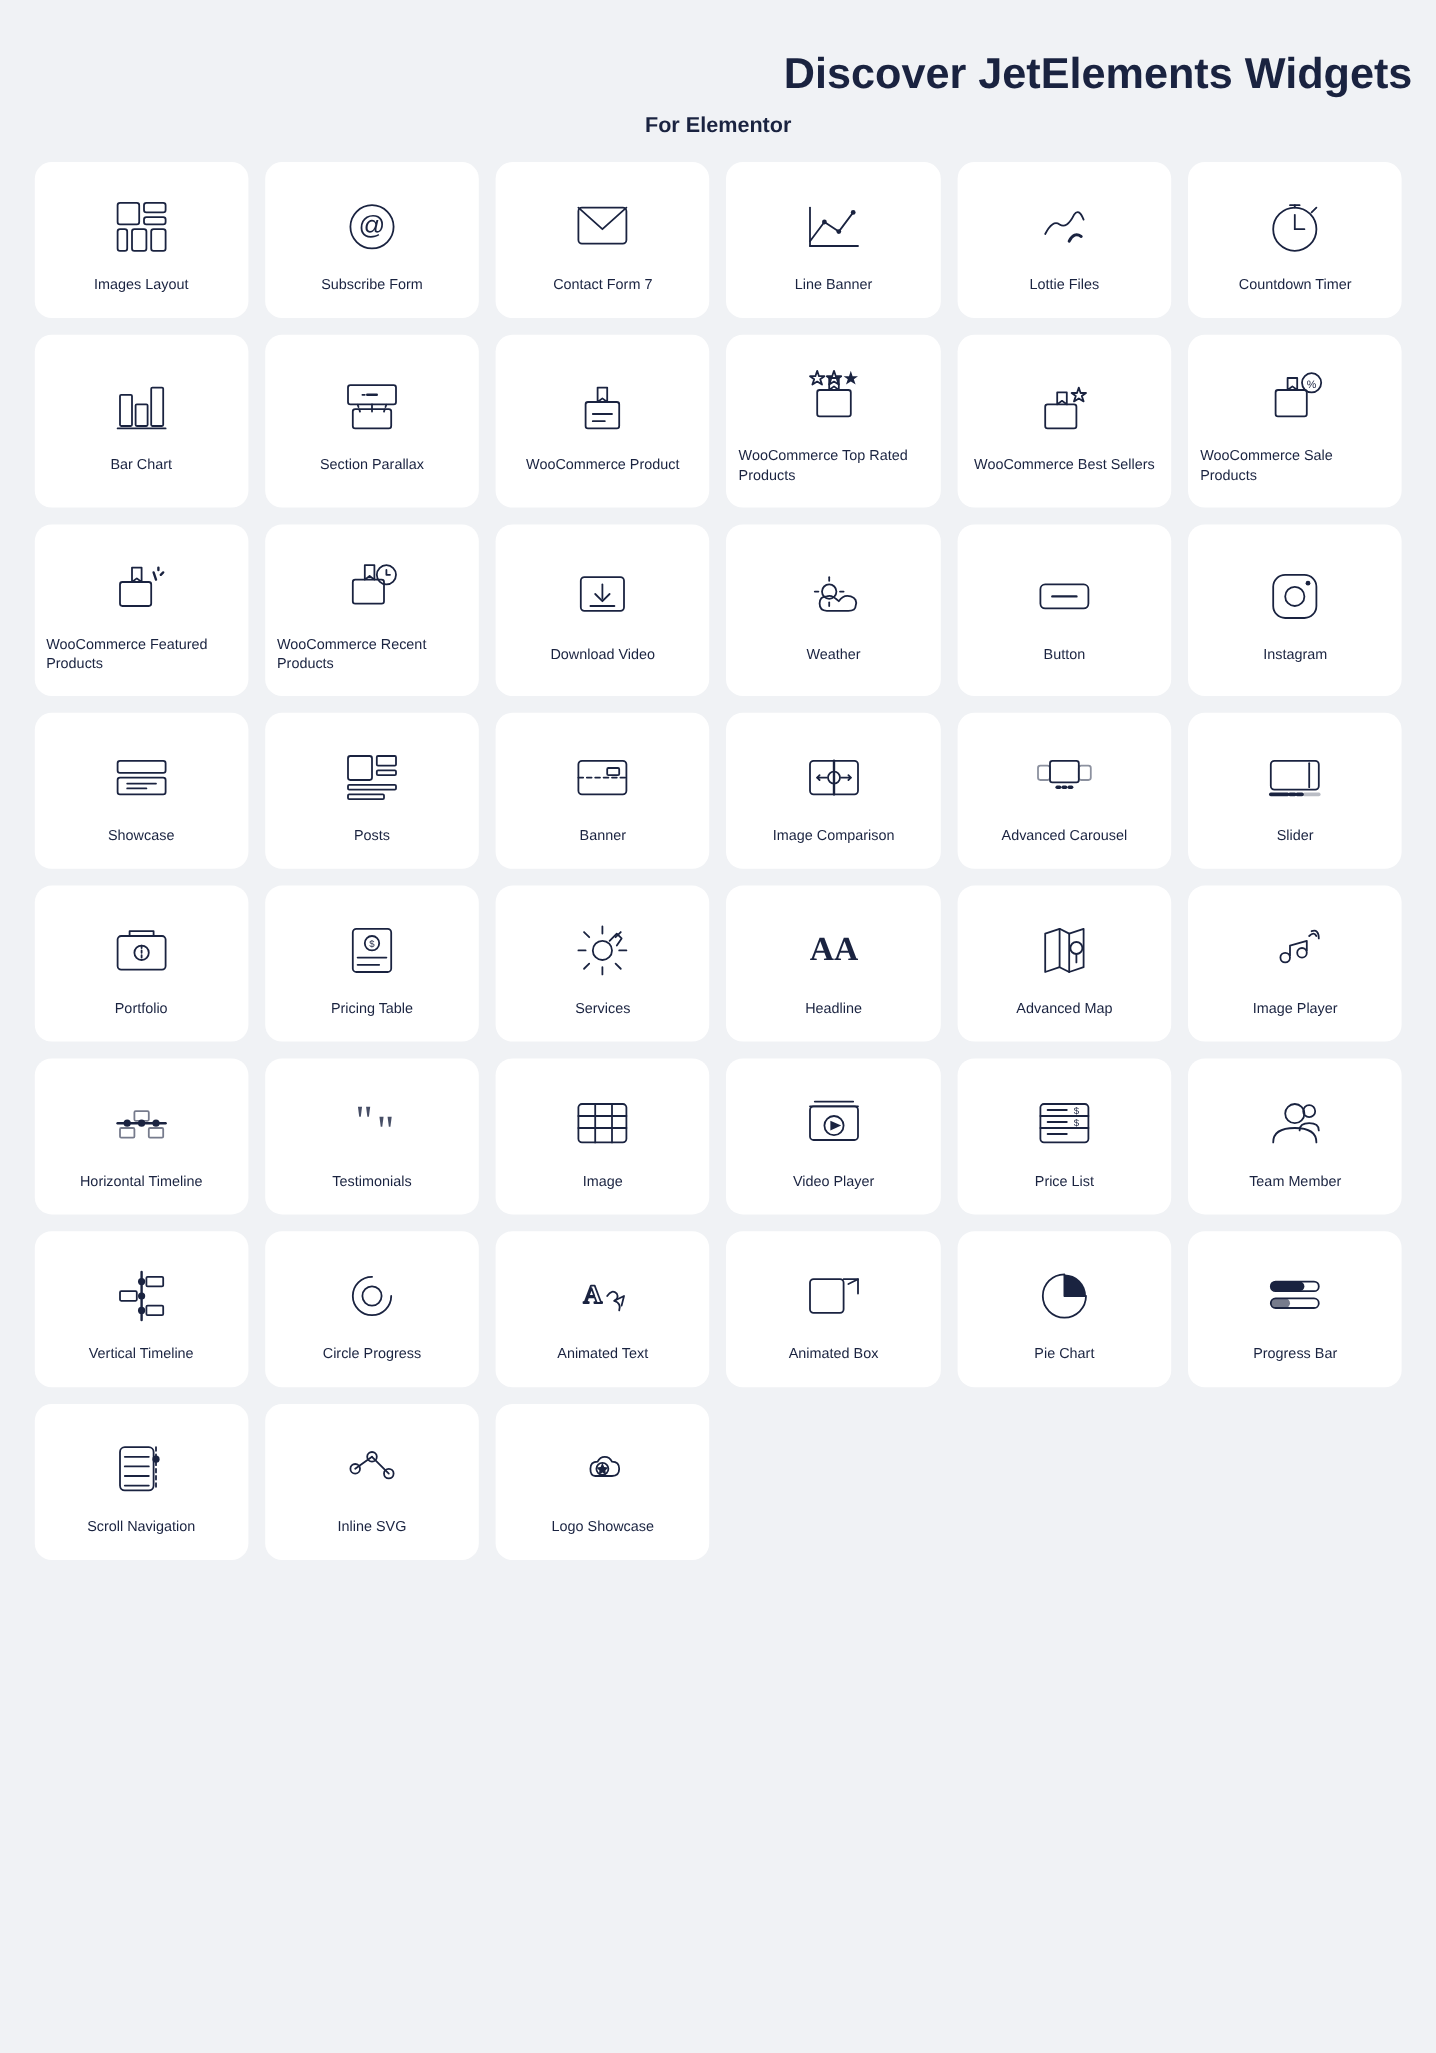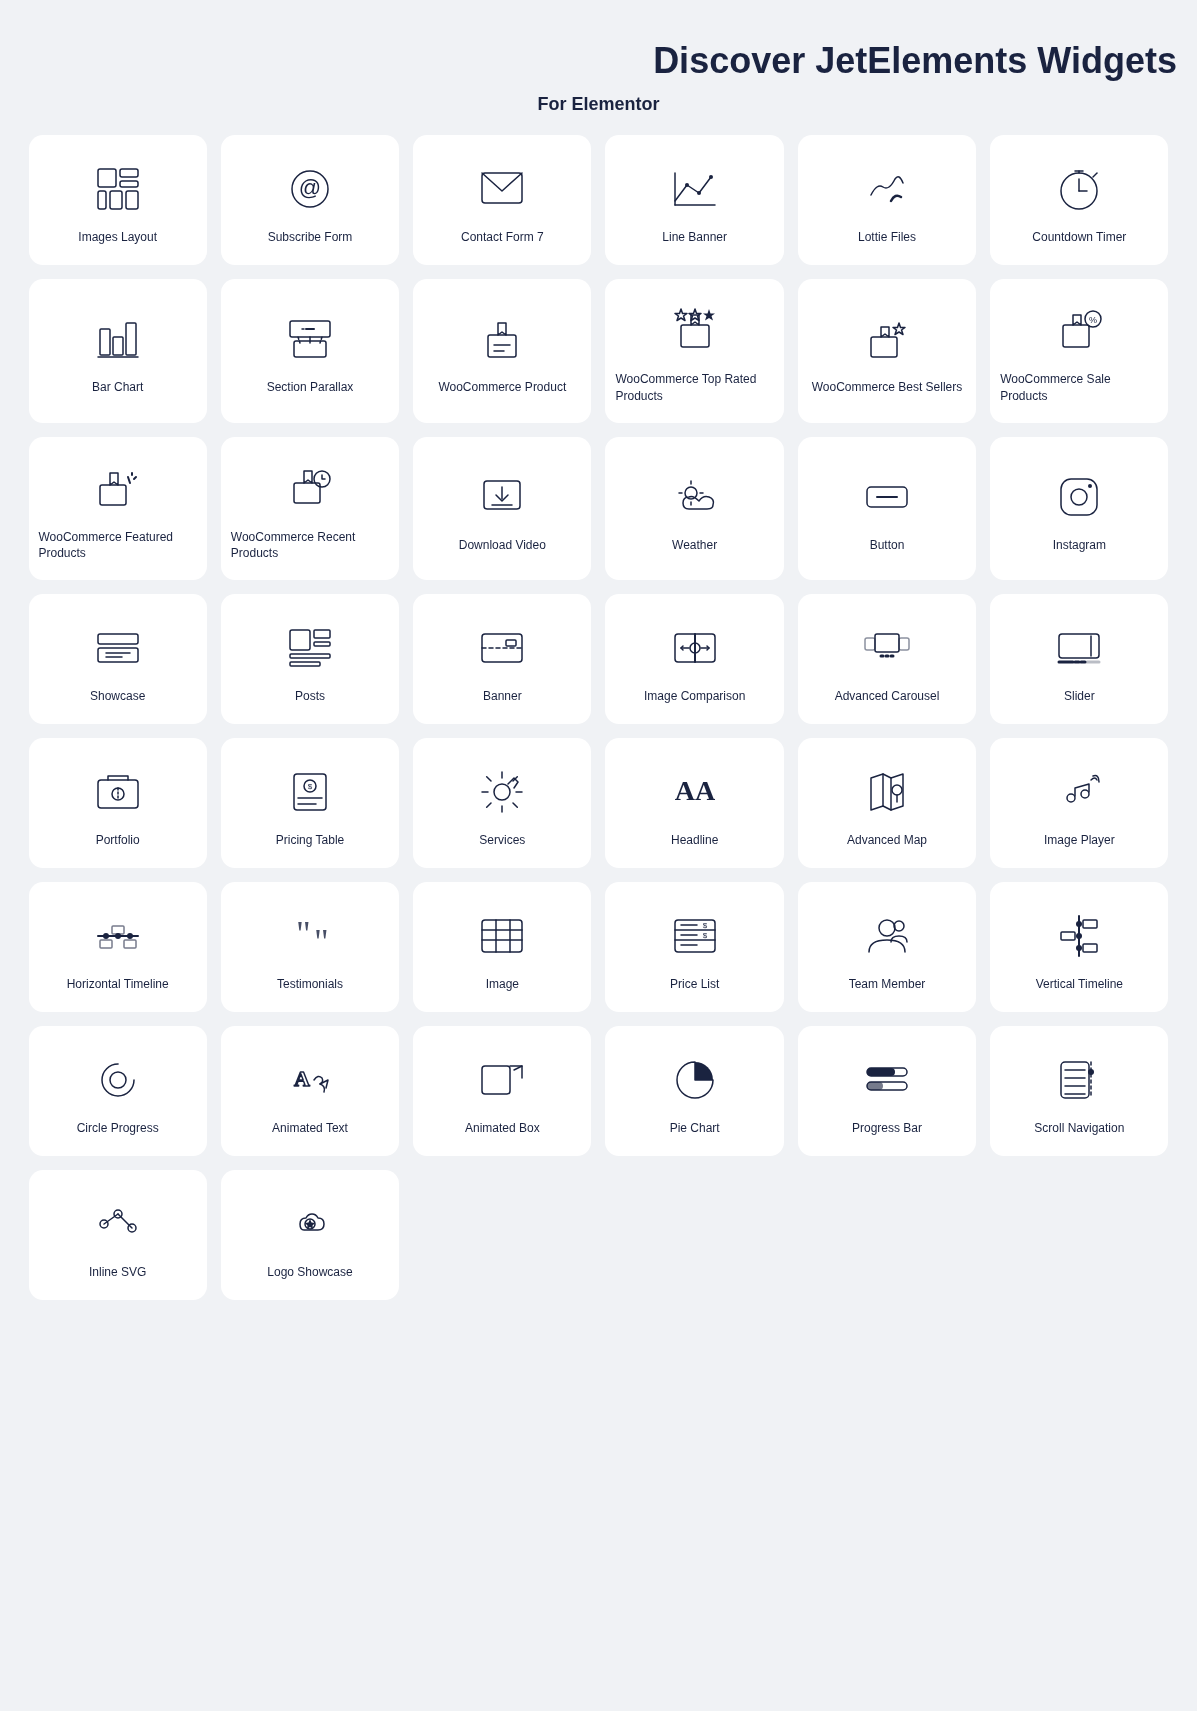--- a/index.html
+++ b/index.html
@@ -473,20 +473,32 @@
           <rect x="4" y="8" width="40" height="32" rx="3"></rect>
           <line x1="4" y1="18" x2="44" y2="18"></line>
           <line x1="4" y1="28" x2="44" y2="28"></line>
           <line x1="18" y1="8" x2="18" y2="40"></line>
           <line x1="32" y1="8" x2="32" y2="40"></line>
         </svg>
     </div>
     <span class="widget-label">Image</span>
   </div>
 
+  <div class="widget-card">
+    <div class="widget-icon">
+      <svg viewBox="0 0 48 48">
+          <rect x="4" y="10" width="40" height="28" rx="3"></rect>
+          <line x1="4" y1="10" x2="44" y2="10"></line>
+          <line x1="8" y1="6" x2="40" y2="6"></line>
+          <circle cx="24" cy="26" r="8"></circle>
+          <polygon points="21,22 21,30 30,26" fill="#1a2340" stroke="none"></polygon>
+        </svg>
+    </div>
+    <span class="widget-label">Video Player</span>
+  </div>
 
   <div class="widget-card">
     <div class="widget-icon">
       <svg viewBox="0 0 48 48">
           <rect x="4" y="8" width="40" height="32" rx="3"></rect>
           <line x1="4" y1="18" x2="44" y2="18"></line>
           <line x1="4" y1="28" x2="44" y2="28"></line>
           <text x="34" y="16" text-anchor="middle" font-size="8" stroke="none" fill="#1a2340">$</text>
           <text x="34" y="26" text-anchor="middle" font-size="8" stroke="none" fill="#1a2340">$</text>
           <line x1="10" y1="13" x2="26" y2="13"></line>

